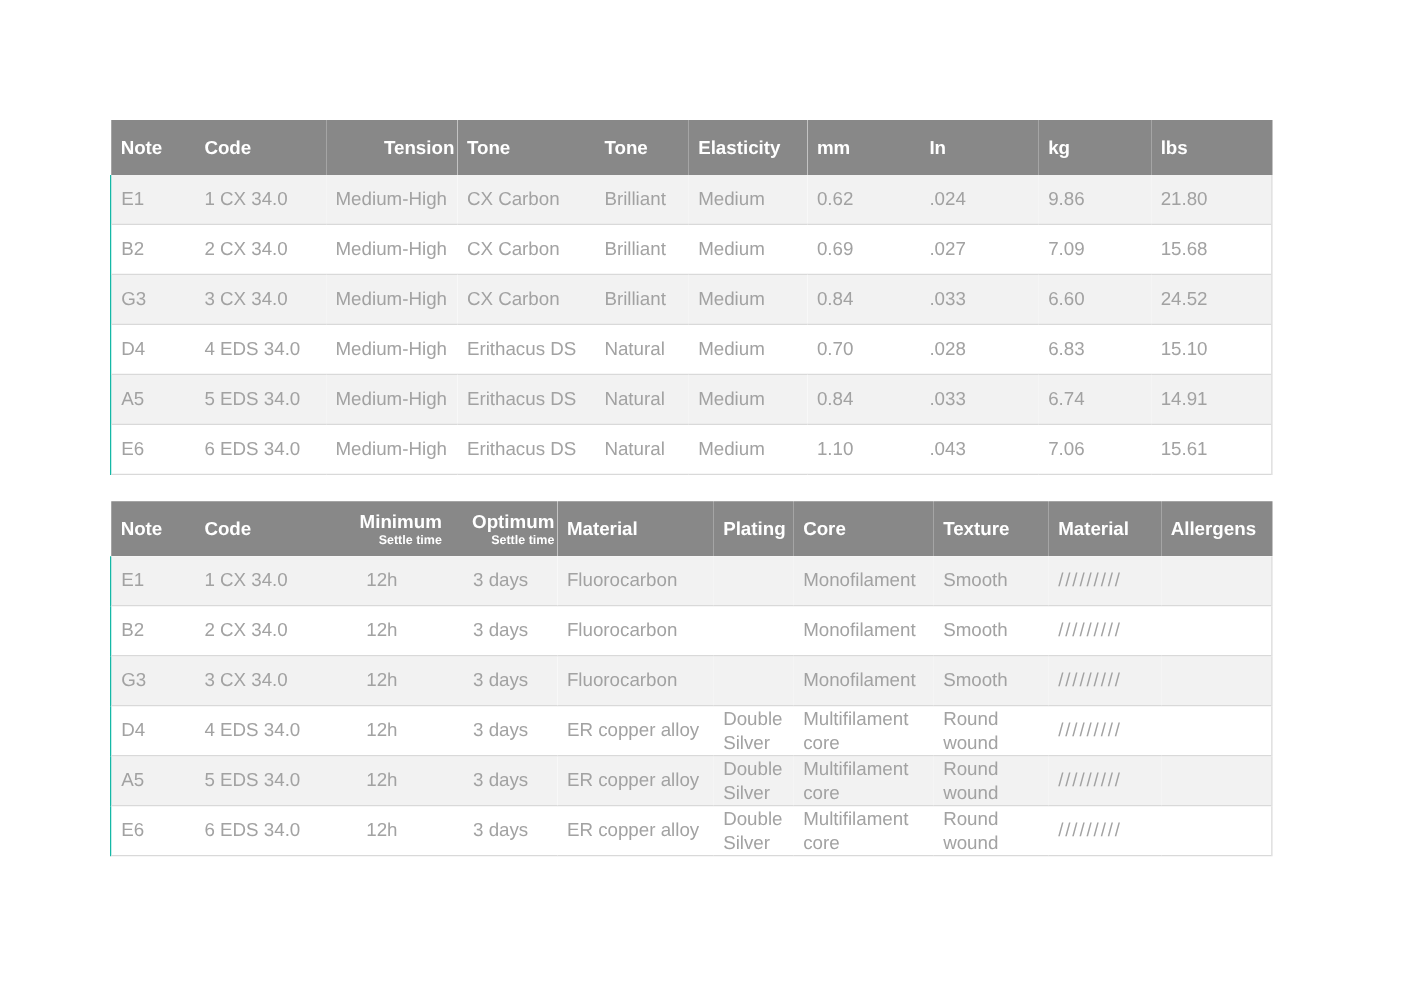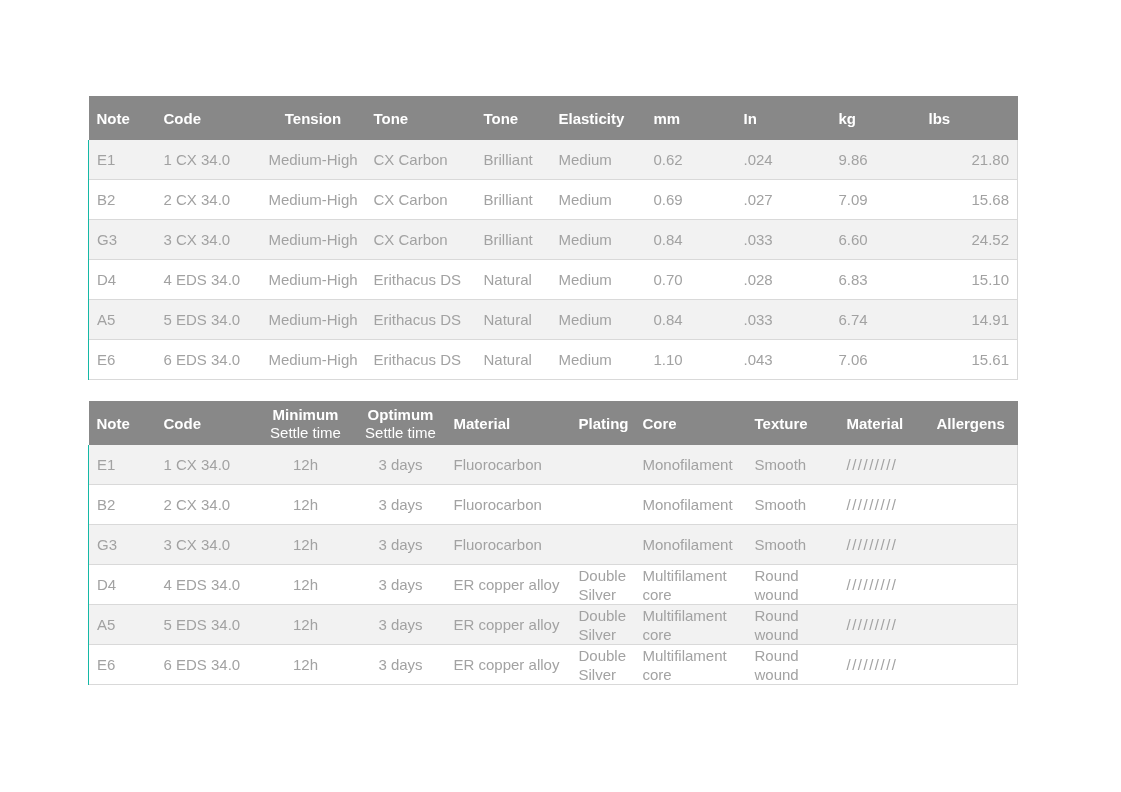--- a/index.html
+++ b/index.html
@@ -36,42 +36,42 @@
     background: #888888;
     color: #ffffff;
     font-weight: 600;
     height: 44px;
     text-align: left;
     padding: 0 8px;
     vertical-align: middle;
     white-space: nowrap;
     overflow: hidden;
   }
-  thead th.center { text-align: center; padding: 0 2px; }
+  thead th.center { text-align: right; padding: 0 2px; }
   thead th .h-sub {
     display: block;
-    font-size: 15px;
-    font-weight: 400;
+    font-size: 10px;
+    font-weight: 700;
     margin-top: 1px;
   }
   tbody td {
     color: #a2a2a2;
     height: 39px;
     padding: 0 8px;
     vertical-align: middle;
     line-height: 19px;
     overflow: hidden;
   }
   tbody td.center { text-align: center; padding: 0 2px; }
   tbody td.winding { letter-spacing: 1.5px; }
   tbody tr { border-bottom: 1px solid #d9d9d9; }
   tbody tr:nth-child(odd) { background: #f2f2f2; }
   tbody tr:nth-child(even) { background: #ffffff; }
   tbody td:first-child { border-left: 1px solid #14b8a6; }
-  tbody td:last-child { border-right: 1px solid #d9d9d9; text-align: right; }
+  tbody td:last-child { border-right: 1px solid #d9d9d9; }
 </style>
 </head>
 <body>
 
 <div class="page">
   <div class="tables-wrap">
 
     <table class="spec">
       <colgroup>
         <col style="width:67px">

